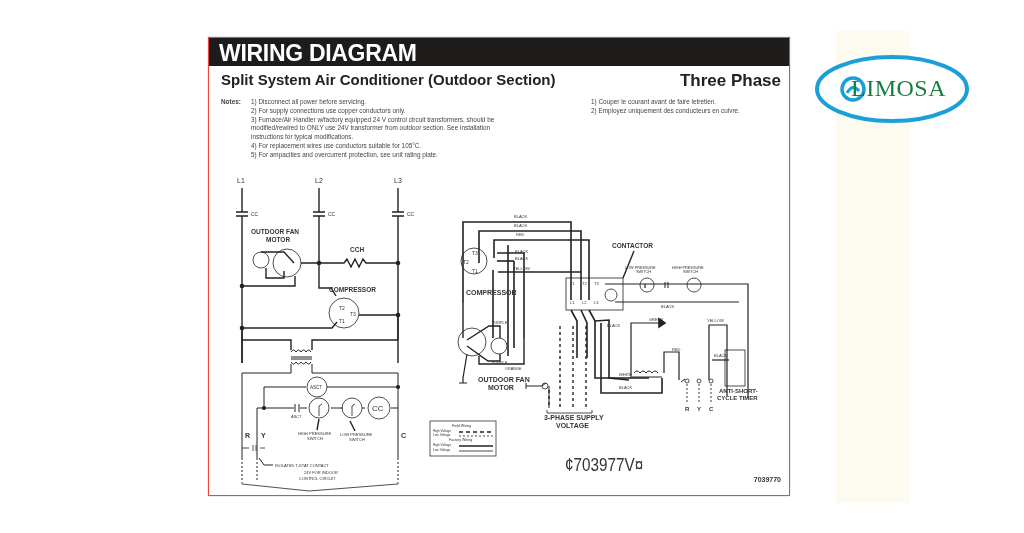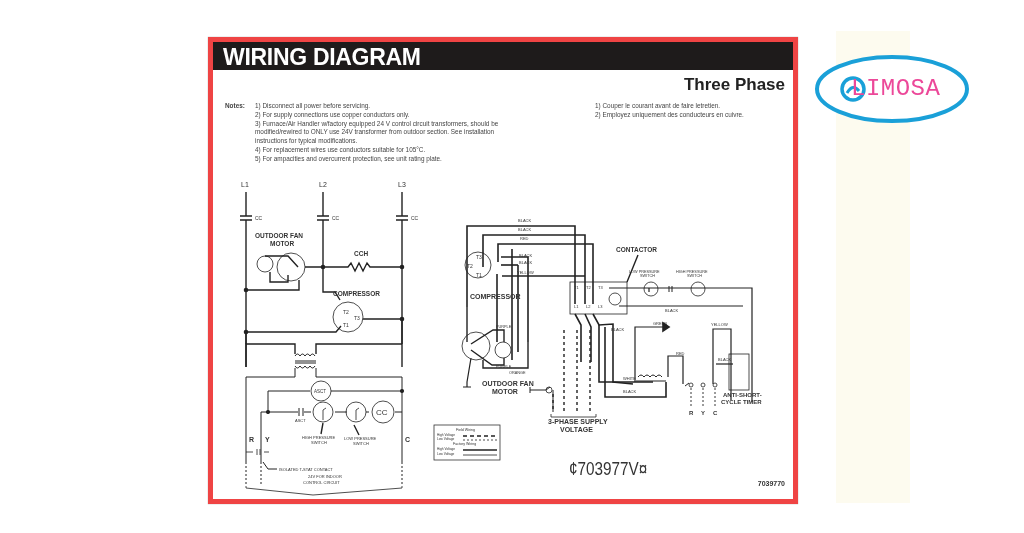--- a/index.html
+++ b/index.html
@@ -1,50 +1,51 @@
 <!DOCTYPE html>
 <html><head>
 <meta charset="utf-8">
 <style>
   html,body{margin:0;padding:0;background:#ffffff;}
   body{width:1024px;height:533px;position:relative;overflow:hidden;font-family:"Liberation Sans",sans-serif;}
-  .sheet{position:absolute;left:208px;top:37px;width:580px;height:457px;background:#fff;border:5px solid #ef4444;box-shadow:0 0 1px #999;}
+  .sheet{position:absolute;left:208px;top:37px;width:580px;height:457px;background:#fff;border:1px solid #ef4444;box-shadow:0 0 1px #999;}
   .titlebar{position:absolute;left:0;top:0;width:580px;height:28px;background:#1e1b1b;}
   .titlebar span{position:absolute;left:10px;top:2px;color:#fff;font-weight:bold;font-size:23px;letter-spacing:-0.3px;}
   .subtitle{position:absolute;left:12px;top:33px;font-weight:bold;font-size:15px;color:#222;}
   .phase{position:absolute;right:8px;top:33px;font-weight:bold;font-size:17px;color:#222;}
   .notes{position:absolute;left:12px;top:60px;font-size:6.4px;color:#444;line-height:8.8px;}
   .notes .lbl{position:absolute;left:0;top:0;font-weight:bold;}
   .notes .items{position:absolute;left:30px;top:0;width:330px;}
   .notes .items div{white-space:nowrap;}
   .fnotes{position:absolute;left:382px;top:60px;font-size:6.4px;color:#444;line-height:8.8px;white-space:nowrap;}
   svg.diag{position:absolute;left:0;top:0;}
   .code{position:absolute;left:356px;top:417px;font-size:18px;color:#333;font-family:"Liberation Sans Narrow","Liberation Sans",sans-serif;transform:scaleX(0.85);transform-origin:left;}
   .partno{position:absolute;right:8px;top:438px;font-size:7px;font-weight:bold;color:#333;}
   .logo-strip{position:absolute;left:836px;top:31px;width:74px;height:472px;background:#fdfbef;}
   .logo{position:absolute;left:813px;top:53px;width:158px;height:72px;}
-  .logo-text{position:absolute;left:851px;top:75px;font-family:Liberation Mono, monospace;font-size:24px;color:#ec4899;letter-spacing:0.5px;text-align:right;}
+  .logo-text{position:absolute;left:851px;top:75px;font-family:Liberation Serif, serif;font-size:24px;color:#15803d;letter-spacing:0.5px;text-align:right;}
 </style>
 </head>
 <body>
 
 <div class="logo-strip"></div>
 <svg class="logo" viewBox="0 0 158 72" width="158" height="72">
   <ellipse cx="79" cy="36" rx="75" ry="32" fill="#fff" stroke="#1aa0d8" stroke-width="4"></ellipse>
   <g>
     <circle cx="40" cy="36" r="11" fill="none" stroke="#1aa0d8" stroke-width="3.5"></circle>
     <path d="M34 40 q6 -10 12 -2" fill="none" stroke="#1aa0d8" stroke-width="3"></path>
   </g>
 </svg>
 <div class="logo-text">LIMOSA</div>
 
 <div class="sheet">
   <div class="titlebar">
     <span>WIRING DIAGRAM</span>
   </div>
+  <div class="subtitle">Split System Air Conditioner (Outdoor Section)</div>
   <div class="phase">Three Phase</div>
 
   <div class="notes">
     <span class="lbl">Notes:</span>
     <div class="items">
       <div>1)  Disconnect all power before servicing.</div>
       <div>2)  For supply connections use copper conductors only.</div>
       <div>3)  Furnace/Air Handler w/factory equipped 24 V control circuit transformers, should be</div>
       <div>      modified/rewired to ONLY use 24V transformer from outdoor section. See installation</div>
       <div>      instructions for typical modifications.</div>

